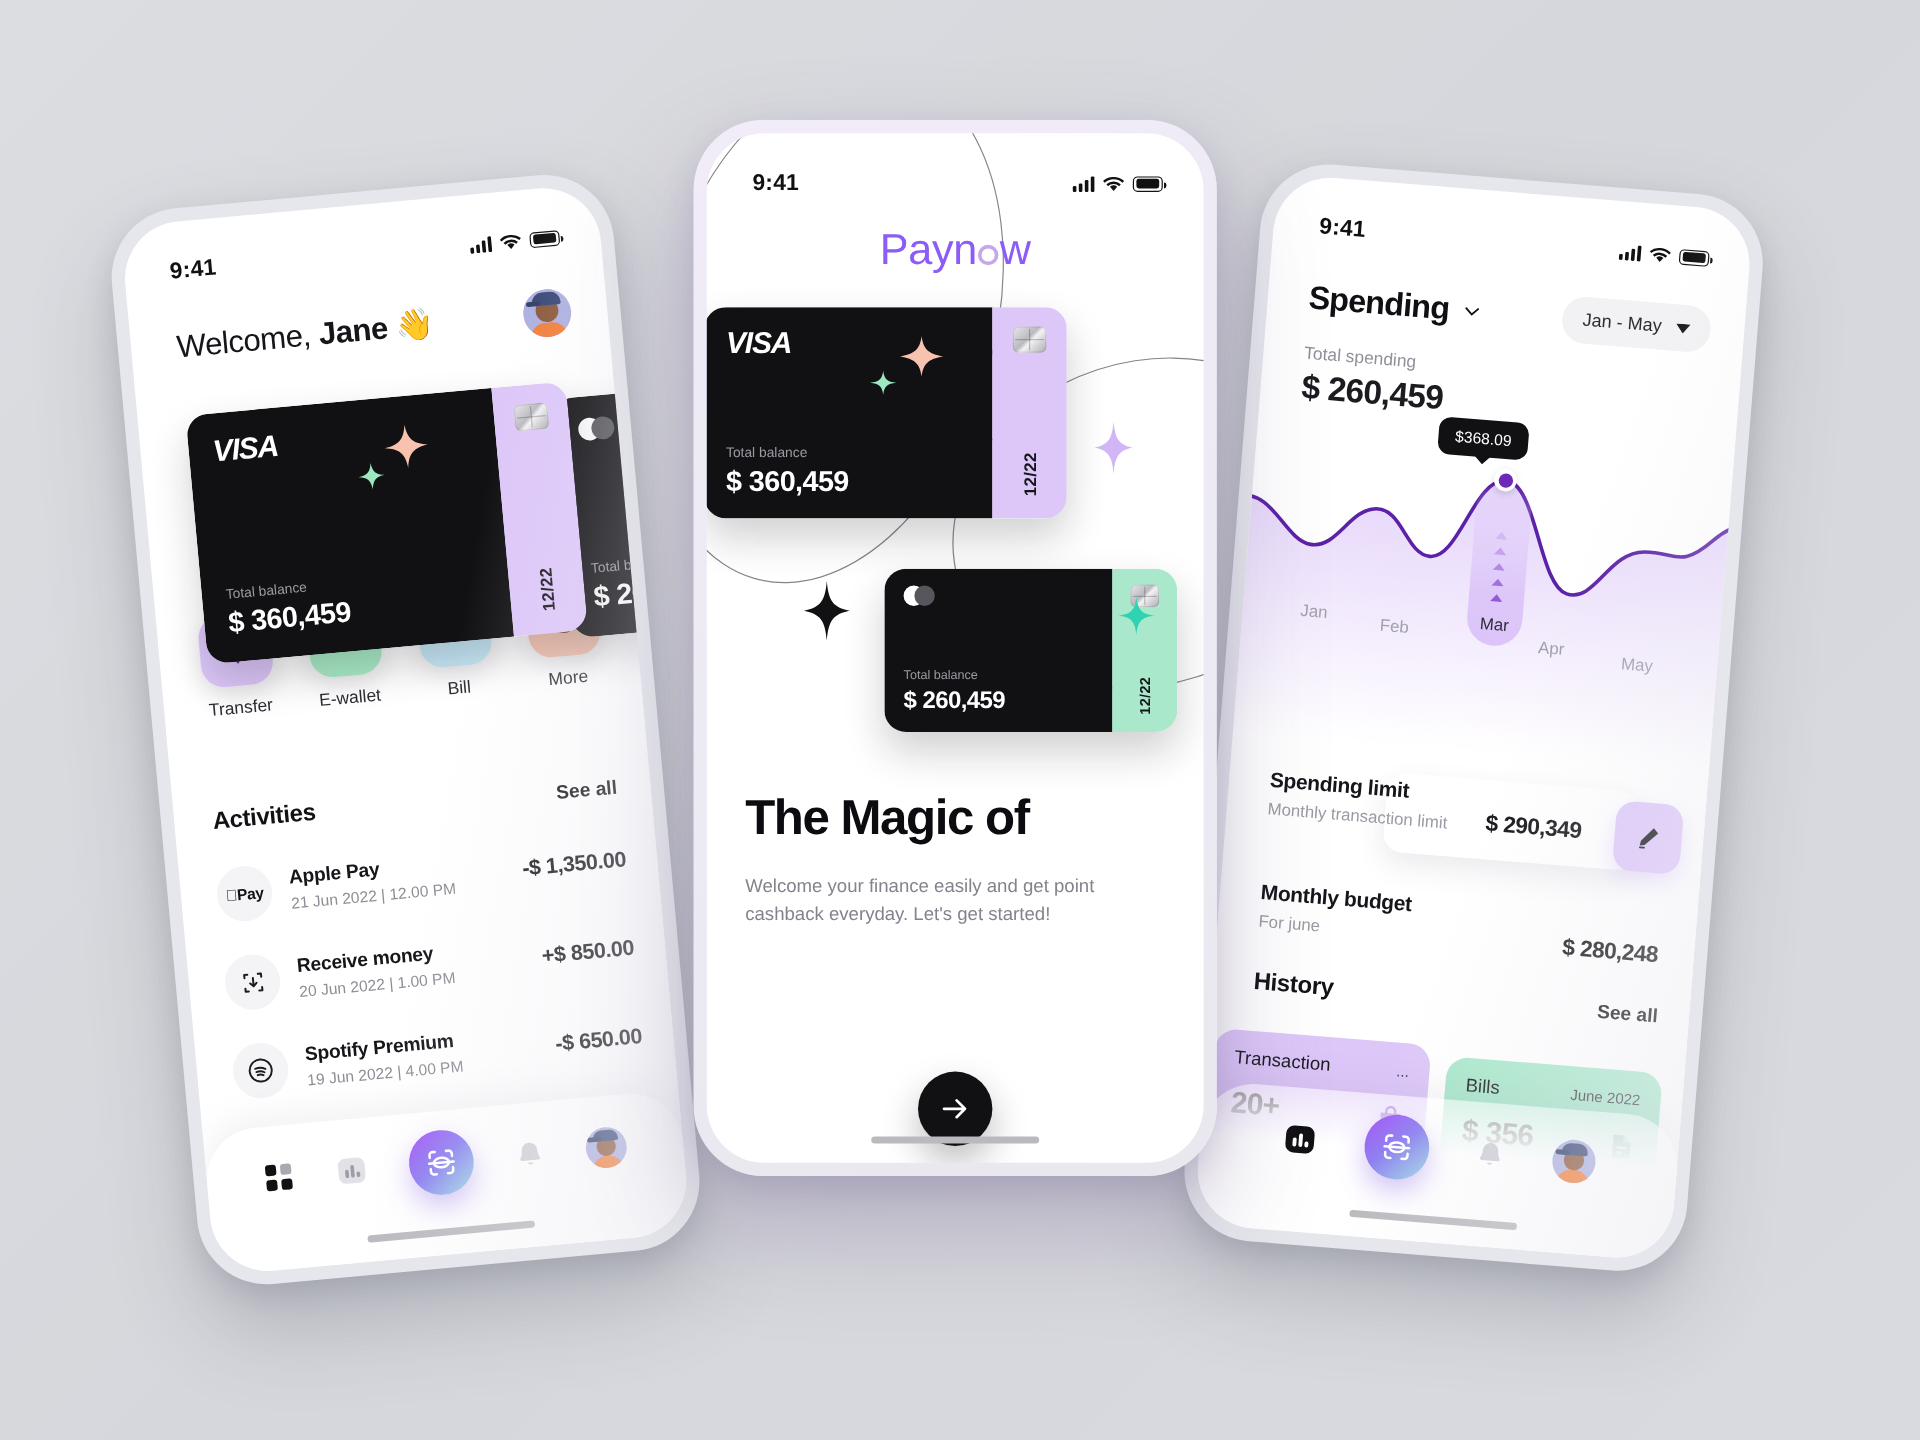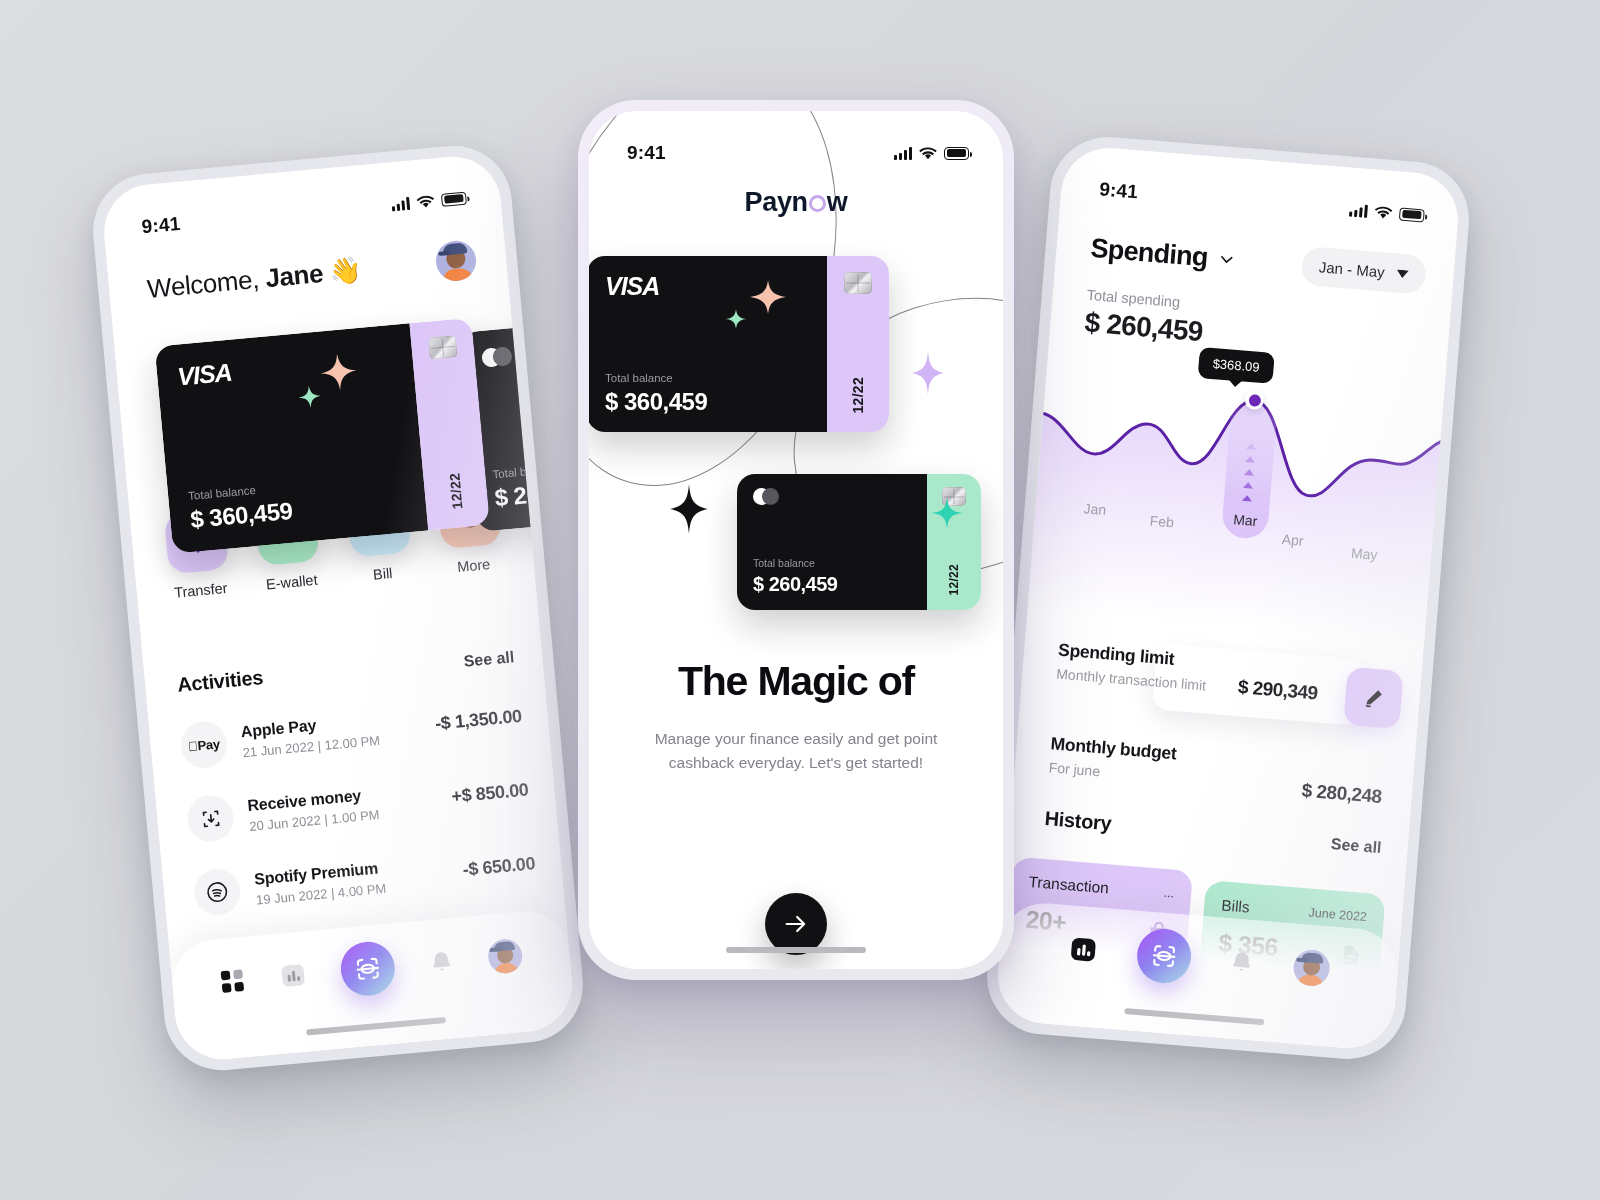--- a/index.html
+++ b/index.html
@@ -113,25 +113,25 @@
             box-shadow:0 -10px 26px rgba(120,120,140,.09);
             display:flex; align-items:center; justify-content:space-around; padding:0 30px 34px;}
   .nv { display:flex;align-items:center;justify-content:center; cursor:pointer;}
   .nv-fab { width:54px;height:54px;border-radius:50%;
             background:linear-gradient(140deg,#a855f7 0%,#8b7ff0 48%,#9fd9e4 100%);
             display:flex;align-items:center;justify-content:center;
             box-shadow:0 10px 22px rgba(150,110,230,.42);}
 
   
   #phone-center .screen { background:#fff; }
-  .brand { position:absolute; top:76px; left:0; right:0; text-align:center; font-size:27px; font-weight:700; color:#0f172a; letter-spacing:-.3px; z-index:12;}
+  .brand { position:absolute; top:76px; left:0; right:0; text-align:center; font-size:36px; font-weight:400; color:#8b5cf6; letter-spacing:-.3px; z-index:12;}
   .brand .o { display:inline-block; width:17px;height:17px;border-radius:50%;border:3.2px solid #c6a8ea; vertical-align:-1px; margin:0 1px;}
   .deco-line { position:absolute; border:1.5px solid #55555c; border-radius:50%; opacity:.72; z-index:1;}
 
-  .hero { position:absolute; left:32px; right:32px; top:546px; text-align:center; z-index:12;}
+  .hero { position:absolute; left:32px; right:32px; top:546px; z-index:12;}
   .hero h1 { font-size:41px; line-height:1.18; font-weight:800; color:#0c0c10; letter-spacing:-1.2px;}
   .hero p { margin-top:22px; font-size:15.5px; line-height:1.55; color:#83838d;}
   .cta { position:absolute; left:50%; transform:translateX(-50%); top:782px; width:62px;height:62px;border-radius:50%;
          background:#111114; display:flex;align-items:center;justify-content:center; z-index:12;
          box-shadow:0 14px 30px rgba(20,20,30,.28); cursor:pointer;}
 
   
   .r-head { position:absolute; top:82px; left:34px; right:28px; display:flex; align-items:center; justify-content:space-between;}
   .r-title { font-size:27px; font-weight:800; color:#101014; letter-spacing:-.7px; display:flex;align-items:center;gap:11px;}
   .range { background:#f2f2f4; border-radius:22px; padding:11px 17px; display:flex;align-items:center;gap:12px;
@@ -614,21 +614,21 @@
         <div class="strip" style="background:#a9e8cb; width:54px; padding:13px 0 14px;">
           <div class="chip" style="width:24px;height:19px;"></div>
           <div class="expiry" style="font-size:12px;">12/22</div>
         </div>
       </div>
 
       <div class="hero">
         <h1>
           <span>The Magic of</span><br>
         </h1>
-        <p>Manage your finance easily and get point cashback everyday. Let's get started!</p>
+        <p>Welcome your finance easily and get point cashback everyday. Let's get started!</p>
       </div>
 
       <div class="cta">
         <svg width="28" height="28" viewBox="0 0 24 24" fill="none" stroke="#fff" stroke-width="1.9" stroke-linecap="round" stroke-linejoin="round">
           <path d="M4 12h15M13 6l6 6-6 6"></path>
         </svg>
       </div>
 
       <div class="home-ind"></div>
     </div>

